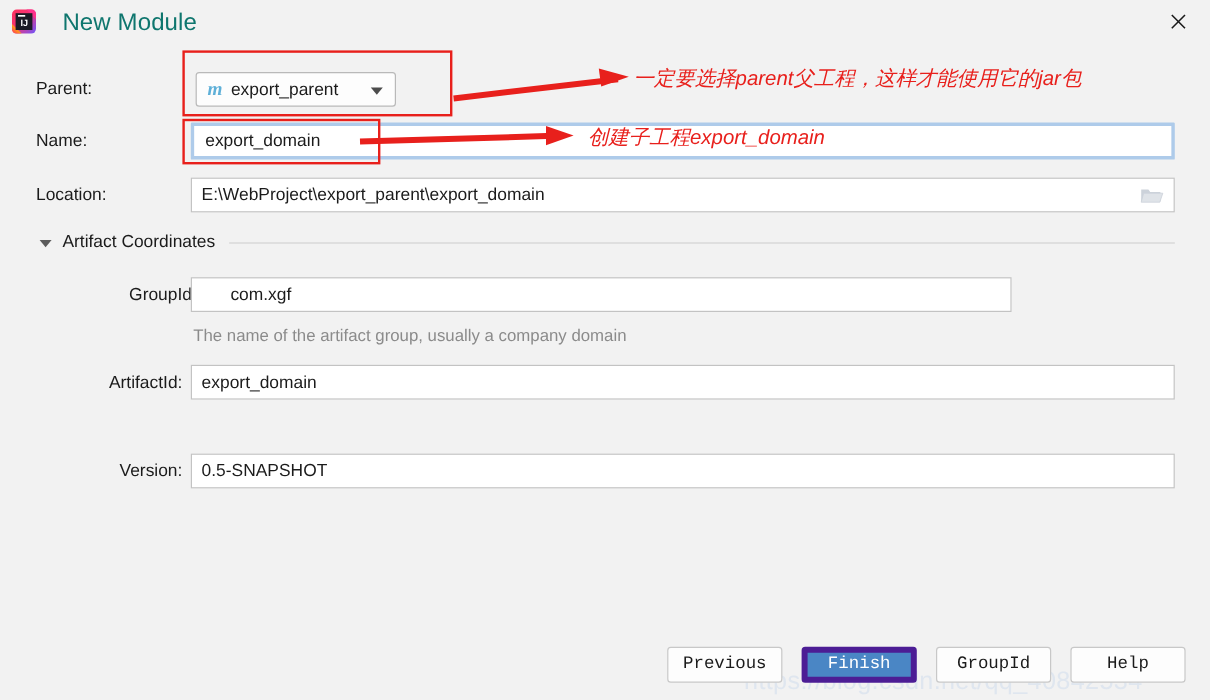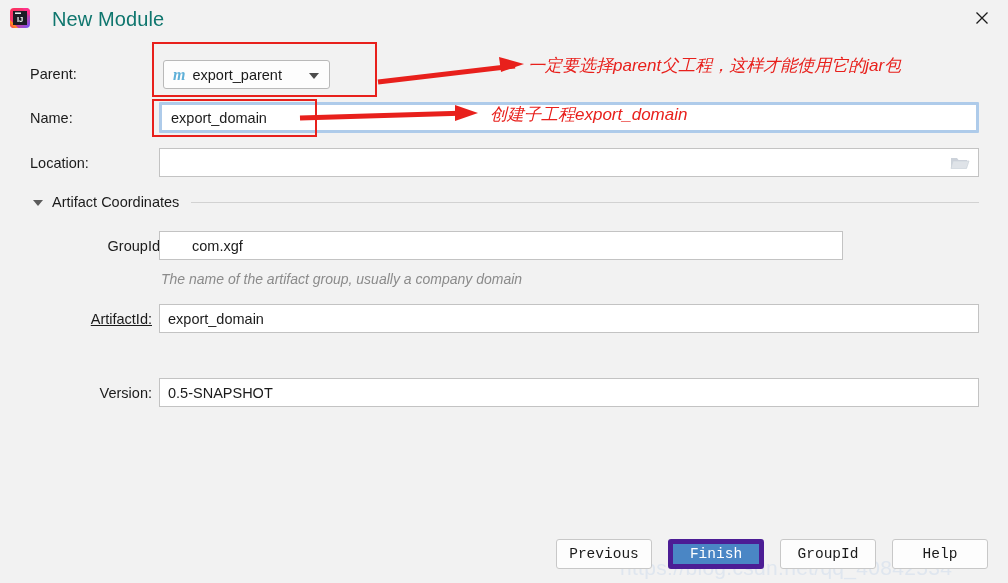--- a/index.html
+++ b/index.html
@@ -181,21 +181,20 @@
     height: 1px;
     background: #d2d2d2;
     margin-left: 12px;
   }
 
   .hint {
     position: absolute;
     font-size: 14px;
     color: #8b8b8b;
     white-space: nowrap;
-    font-style: italic;
   }
 
   
   .btn {
     position: absolute;
     box-sizing: border-box;
     height: 30px;
     background: #fdfdfd;
     border: 1px solid #c8c8c8;
     border-radius: 3px;
@@ -290,41 +289,42 @@
 
   <div class="form-label" style="left:30px; top:110px;">Name:</div>
   <div class="focus-ring">
     <div class="inner">
       <span>export_domain</span>
     </div>
   </div>
 
   <div class="form-label" style="left:30px; top:155px;">Location:</div>
   <div class="field loc-field">
+    <span>E:\WebProject\export_parent\export_domain</span>
     <span class="folder-icon">
       <svg width="20" height="16" viewBox="0 0 20 16">
         <path d="M1 3 L7 3 L8.5 5 L17 5 L17 13 L1 13 Z" fill="#ccd2da"></path>
         <path d="M3 6 L19 6 L16.5 13.5 L1 13.5 Z" fill="#dfe3e8" stroke="#ccd2da" stroke-width="0.7"></path>
       </svg>
     </span>
   </div>
 
   <div class="section-header">
     <span class="section-tri"></span>
     <span class="section-title">Artifact Coordinates</span>
     <span class="section-line"></span>
   </div>
 
   <div class="form-label right" style="left:12px; top:238px; width:152px;">GroupId:</div>
   <div class="field" style="left:159px; top:231px; width:684px; height:29px;padding-left:32px;">
     <span>com.xgf</span>
   </div>
   <div class="hint" style="left:161px; top:271px;">The name of the artifact group, usually a company domain</div>
 
-  <div class="form-label right" style="left:0px; top:311px; width:152px;text-decoration:underline;">ArtifactId:</div>
+  <div class="form-label right" style="left:0px; top:311px; width:152px;">ArtifactId:</div>
   <div class="field" style="left:159px; top:304px; width:820px; height:29px;">
     <span>export_domain</span>
   </div>
 
   <div class="form-label right" style="left:0px; top:385px; width:152px;">Version:</div>
   <div class="field" style="left:159px; top:378px; width:820px; height:29px;">
     <span>0.5-SNAPSHOT</span>
   </div>
 
   <div class="watermark">https://blog.csdn.net/qq_40842534</div>

